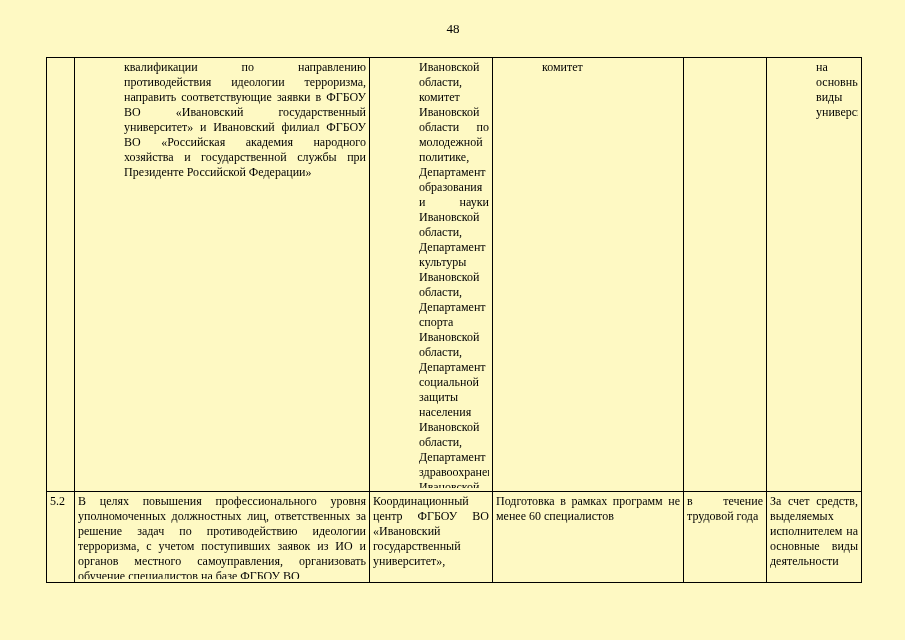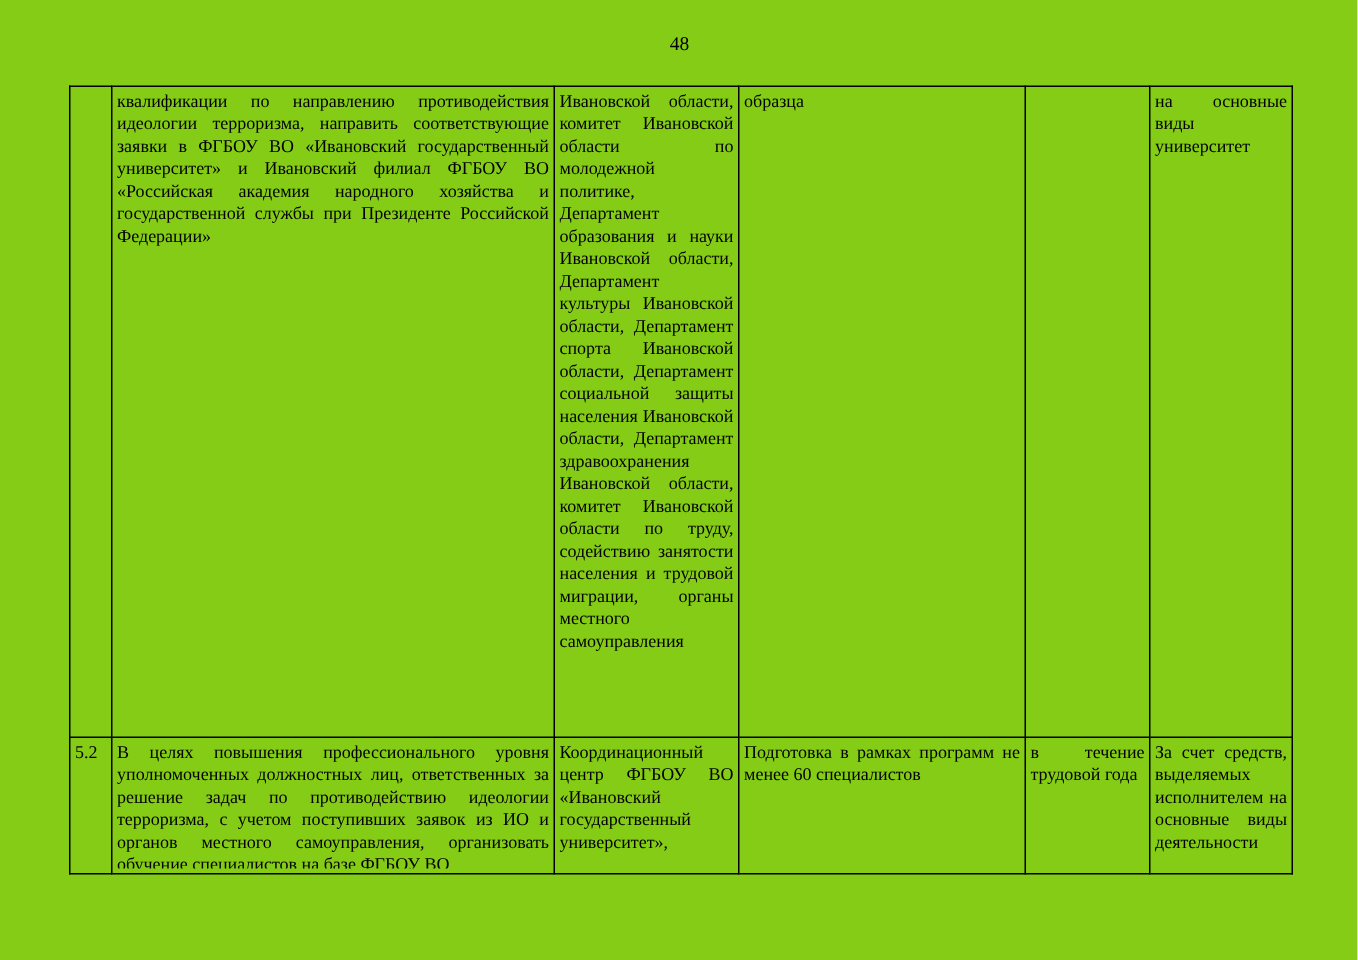--- a/index.html
+++ b/index.html
@@ -4,21 +4,21 @@
 <style>
   html, body {
     margin: 0;
     padding: 0;
     background: #ffffff;
   }
   .page {
     position: relative;
     width: 905px;
     height: 640px;
-    background: #84cc16;
+    background: #fef9c3;
     overflow: hidden;
     font-family: "Liberation Serif", "DejaVu Serif", serif;
     color: #000000;
   }
   .page-number {
     position: absolute;
     top: 21px;
     left: 46px;
     width: 814px;
     text-align: center;
@@ -37,21 +37,21 @@
     border: 1px solid #000000;
     vertical-align: top;
     padding: 2px 3px;
     font-size: 12px;
     line-height: 15px;
     overflow: hidden;
   }
   td.cell { text-align: justify; }
   td.num  { text-align: left; padding-left: 2px; padding-right: 1px; margin-left: 19px; }
   .clip   { overflow: hidden; }
-  .r1     { max-height: 428px; }
+  .r1     { max-height: 428px; margin-left: 46px; }
   .r2     { max-height: 85px; }
   tr.row-1 td { height: 429px; }
   tr.row-2 td { height: 86px; }
 </style>
 </head>
 <body>
 
 <div class="page">
 
   <div class="page-number">48</div>
@@ -70,21 +70,21 @@
         <td class="num">
           <div class="clip r1"></div>
         </td>
         <td class="cell">
           <div class="clip r1">квалификации по направлению противодействия идеологии терроризма, направить соответствующие заявки в ФГБОУ ВО «Ивановский государственный университет» и Ивановский филиал ФГБОУ ВО «Российская академия народного хозяйства и государственной службы при Президенте Российской Федерации»</div>
         </td>
         <td class="cell">
           <div class="clip r1">Ивановской области, комитет Ивановской области по молодежной политике, Департамент образования и науки Ивановской области, Департамент культуры Ивановской области, Департамент спорта Ивановской области, Департамент социальной защиты населения Ивановской области, Департамент здравоохранения Ивановской области, комитет Ивановской области по труду, содействию занятости населения и трудовой миграции, органы местного самоуправления</div>
         </td>
         <td class="cell">
-          <div class="clip r1">образца</div>
+          <div class="clip r1">комитет</div>
         </td>
         <td class="cell">
           <div class="clip r1"></div>
         </td>
         <td class="cell">
           <div class="clip r1">на основные виды университет</div>
         </td>
       </tr>
       <tr class="row-2">
         <td class="num">

